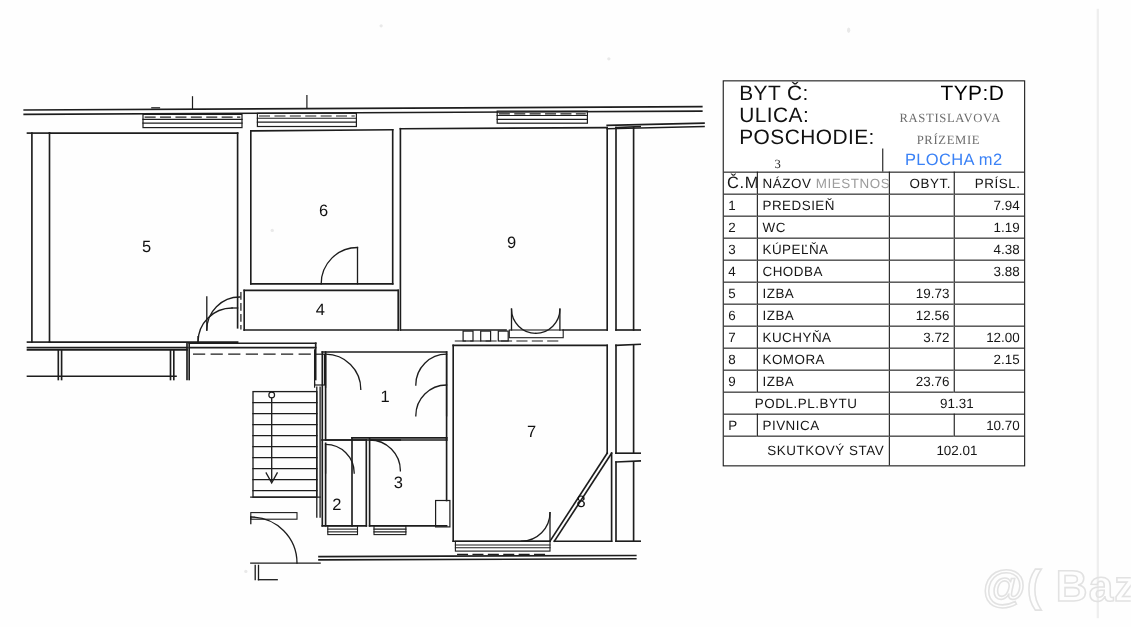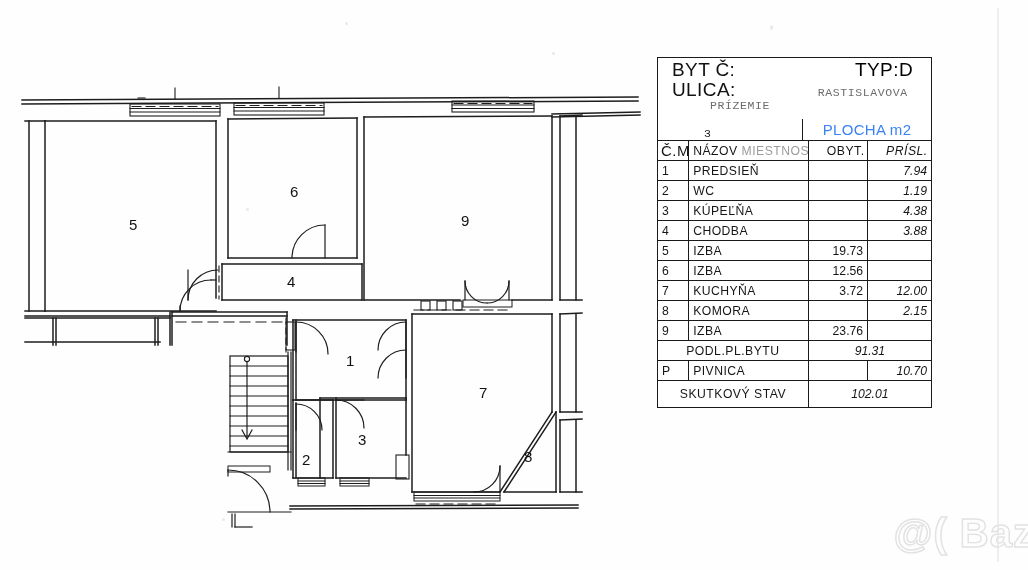--- a/index.html
+++ b/index.html
@@ -19,40 +19,40 @@
   .rnum{
     position:absolute;
     font-family:"Liberation Sans","DejaVu Sans",sans-serif;
     font-size:15px;color:#111;line-height:1;
     letter-spacing:.5px;
     user-select:none;
   }
 
   
   #infotable{
-    position:absolute;left:657px;top:57px;width:275px;
+    position:absolute;left:657px;top:73px;width:275px;
     border:1.6px solid #1a1a1a;
     background:#fff;
     box-sizing:border-box;
   }
   .thead{padding:1px 0 0 0;}
   .hrow{
     display:flex;align-items:baseline;
     padding:0 0 0 14px;
     height:20px;
   }
   .hlabel{
     font-size:19px;letter-spacing:.4px;white-space:nowrap;
     font-family:"Liberation Sans","DejaVu Sans",sans-serif;
     color:#111;
   }
   .hval{
     font-size:11.5px;letter-spacing:.6px;color:#6d6d6d;
     margin-left:8px;white-space:nowrap;
-    font-family:Liberation Mono, monospace;
+    font-family:Liberation Serif, serif;
     padding-left:30px;
   }
   .hval.dark{color:#1d1d1d;}
   .hright{margin-left:auto;padding-right:18px;font-size:19px;letter-spacing:.4px;}
 
   .rowPocet{display:flex;align-items:flex-end;height:21px;padding-left:14px;}
   .plochaBox{
     margin-left:auto;width:128px;border-left:1.3px solid #1a1a1a;
     text-align:center;font-size:15px;letter-spacing:.3px;
     align-self:stretch;display:flex;align-items:center;justify-content:center;
@@ -62,21 +62,21 @@
   table.tb{
     border-collapse:collapse;width:100%;table-layout:fixed;
     font-size:12.2px;color:#161616;
   }
   table.tb td{
     border-top:1.3px solid #1a1a1a;
     border-right:1.3px solid #1a1a1a;
     padding:1px 4px;height:20px;box-sizing:border-box;
     white-space:nowrap;overflow:hidden;
   }
-  table.tb td:last-child{border-right:none;font-style:italic;}
+  table.tb td:last-child{border-right:none;}
   .c-no{width:30px;text-align:left;padding-left:5px;}
   .c-name{width:117px;text-align:left;letter-spacing:.45px;}
   .c-ob{width:58px;text-align:right;padding-right:6px;}
   .c-pr{width:62px;text-align:right;padding-right:7px;}
   .hdrrow td{font-size:12.2px;letter-spacing:.5px;}
   .hdrrow .c-no{font-size:15px;padding-left:3px;}
   .hdrrow .c-ob,.hdrrow .c-pr{text-align:center;padding:1px 18px;}
   .grey{color:#9c9c9c;}
   .span-name{text-align:center;letter-spacing:.5px;}
   .span-val{text-align:center;margin-top:19px;}
@@ -388,20 +388,21 @@
     <div class="thead">
       <div class="hrow">
         <span class="hlabel">BYT Č:</span>
         <span class="hright"><span>TYP:</span><span>D</span></span>
       </div>
       <div class="hrow">
         <span class="hlabel">ULICA:</span>
         <span class="hval" style="margin-left:52px;">RASTISLAVOVA</span>
       </div>
       <div class="hrow">
+        <span class="hlabel">POSCHODIE:</span>
         <span class="hval" style="">PRÍZEMIE</span>
       </div>
       <div class="rowPocet">
         <span class="hval dark" style="margin-left:2px;">3</span>
         <span class="plochaBox">PLOCHA m2</span>
       </div>
     </div>
 
     <table class="tb">
       <tbody>
@@ -471,21 +472,21 @@
           <td class="span-name" colspan="2">PODL.PL.BYTU</td>
           <td class="span-val" colspan="2">91.31</td>
         </tr>
         <tr>
           <td class="c-no">P</td>
           <td class="c-name">PIVNICA</td>
           <td class="c-ob"></td>
           <td class="c-pr">10.70</td>
         </tr>
         <tr>
-          <td class="span-name" colspan="2" style="height:26px;">SKUTKOVÝ STAV</td>
+          <td class="span-name" colspan="2" style="height:26px;text-align:right;">SKUTKOVÝ STAV</td>
           <td class="span-val" colspan="2" style="height:26px;">102.01</td>
         </tr>
       </tbody>
     </table>
   </div>
 
   <div id="wmline"></div>
   <div id="wm">@( Baz</div>
 
 </div>

